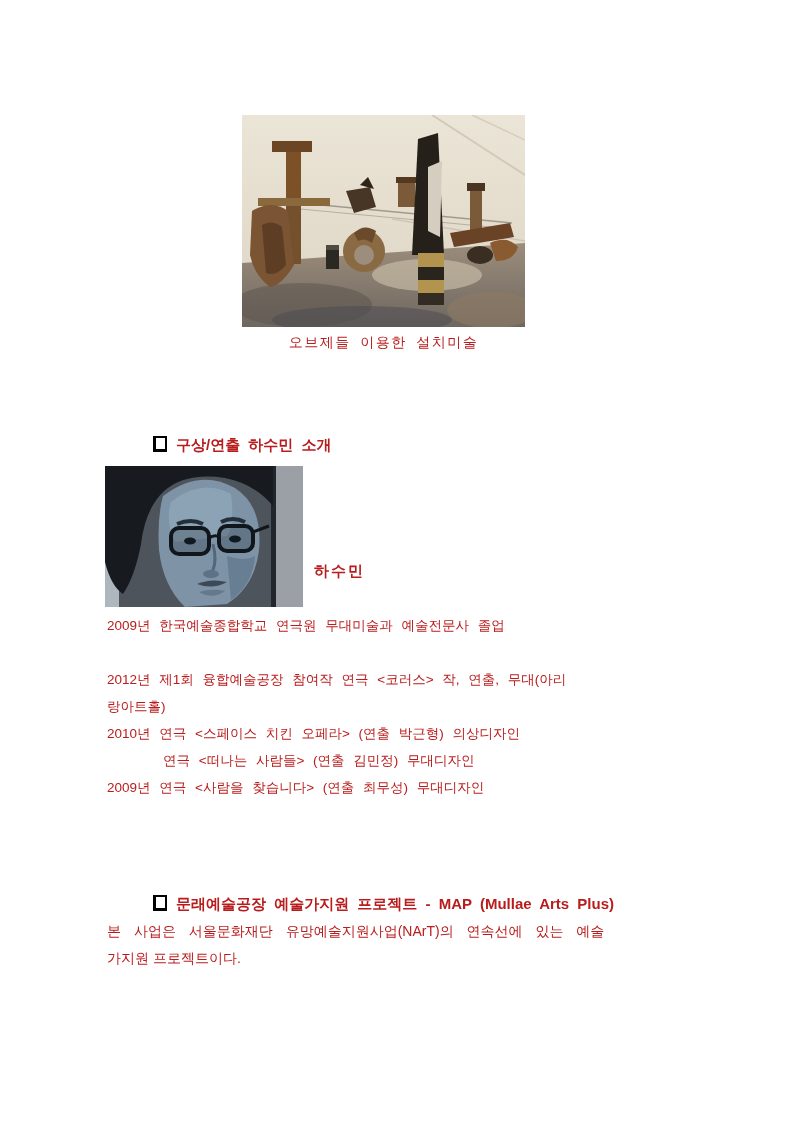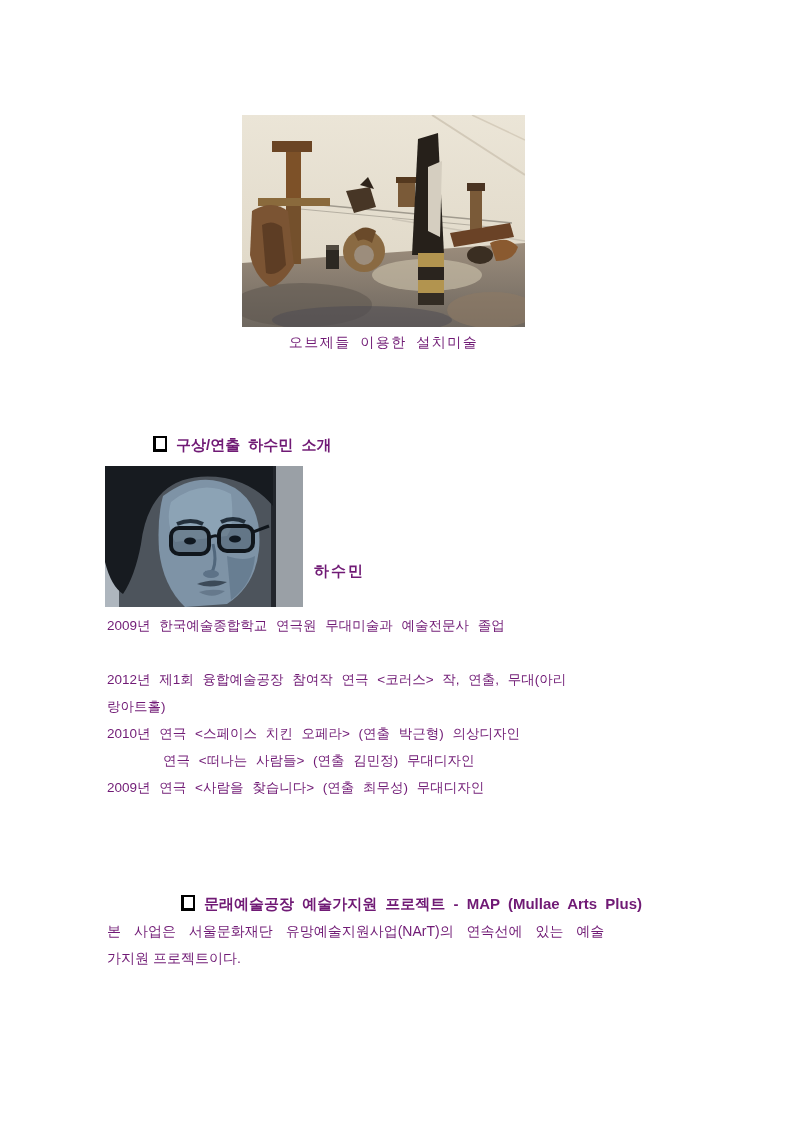--- a/index.html
+++ b/index.html
@@ -1,21 +1,21 @@
 <!DOCTYPE html>
 <html><head>
 <meta charset="utf-8">
 <style>
   html,body{margin:0;padding:0;background:#fff;}
   .page{
     position:relative;
     width:794px;height:1123px;
     background:#ffffff;
     font-family:"Liberation Sans","DejaVu Sans",sans-serif;
-    color:#701a75;
+    color:#b91c1c;
     overflow:hidden;
   }
   .abs{position:absolute;}
   
   .install-photo{left:242px;top:115px;width:283px;height:212px;}
   .install-photo svg{display:block;width:100%;height:100%;}
   
   .photo-caption{
     left:242px;top:334px;width:283px;
     text-align:center;
@@ -23,21 +23,21 @@
     white-space:nowrap;
   }
   
   .heading{
     display:flex;align-items:flex-start;
     font-size:15px;font-weight:bold;word-spacing:4px;
     white-space:nowrap;
     padding-left:48px;
   }
   .heading-1{left:105px;top:436px;}
-  .heading-2{left:105px;top:895px;margin-left:28px;}
+  .heading-2{left:105px;top:895px;}
   .sq-bullet{
     display:inline-block;
     width:9px;height:11px;
     border:2px solid #000;
     border-left-width:3px;border-bottom-width:3px;
     margin-right:9px;
     flex:0 0 auto;
   }
   
   .portrait{left:105px;top:466px;width:198px;height:141px;}

